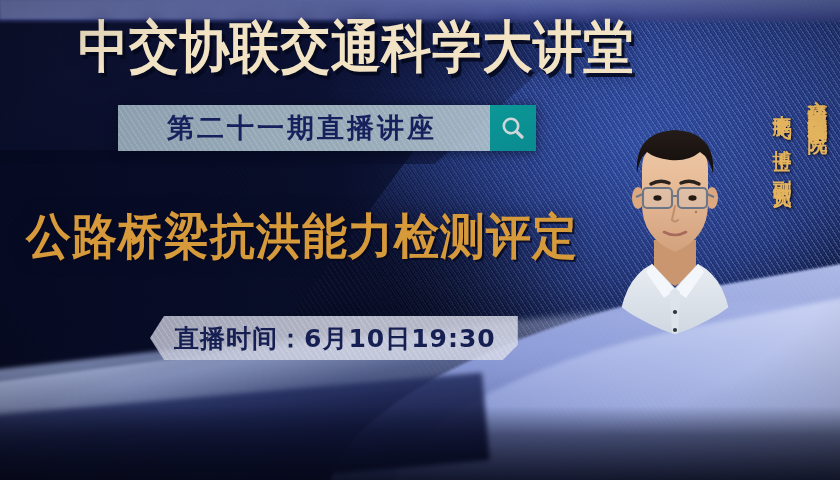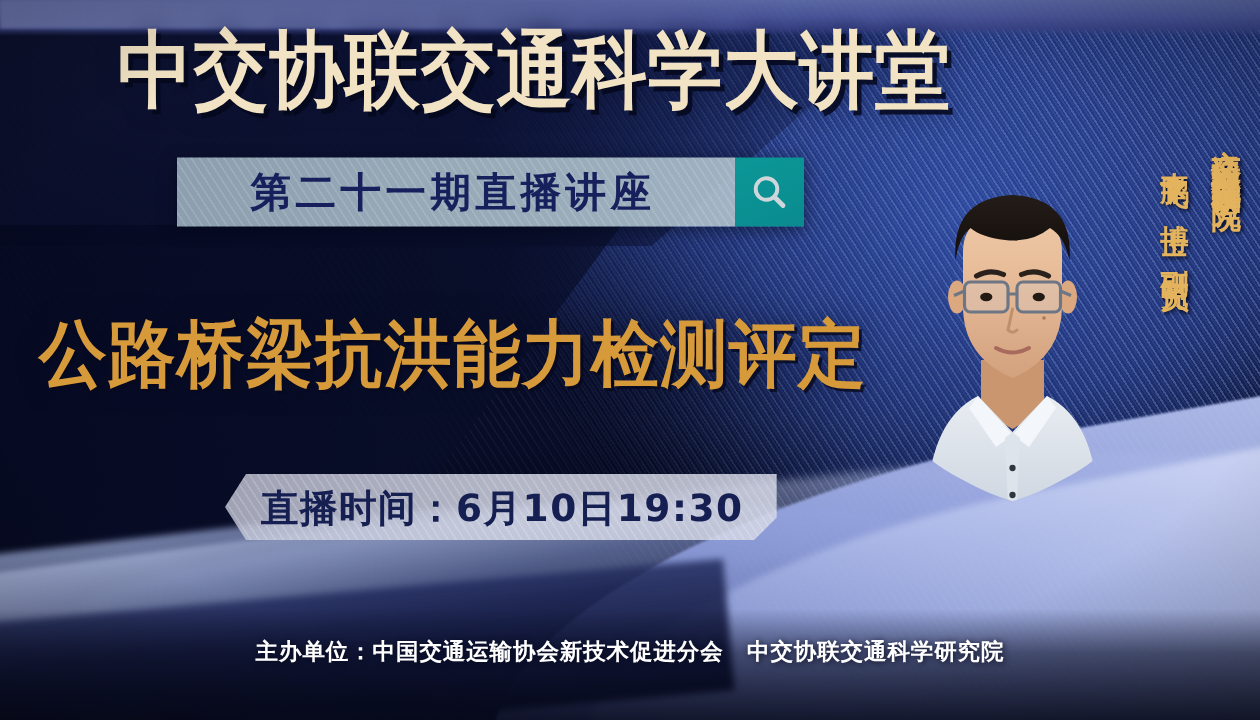--- a/index.html
+++ b/index.html
@@ -334,15 +334,14 @@
 
   <div class="timepill">
     <span class="timepill-text">直播时间：6月10日19:30</span>
   </div>
 
   <div class="vcol vcol-org">交通运输部公路科学研究院</div>
   <div class="vcol vcol-name">李鹏飞  博士  副研究员</div>
 
   <div class="vignette"></div>
 
-  <div class="footer">主办单位：中国交通运输协会新技术促进分会　中交协联交通科学研究院</div>
 
 </div>
 
 </body></html>

